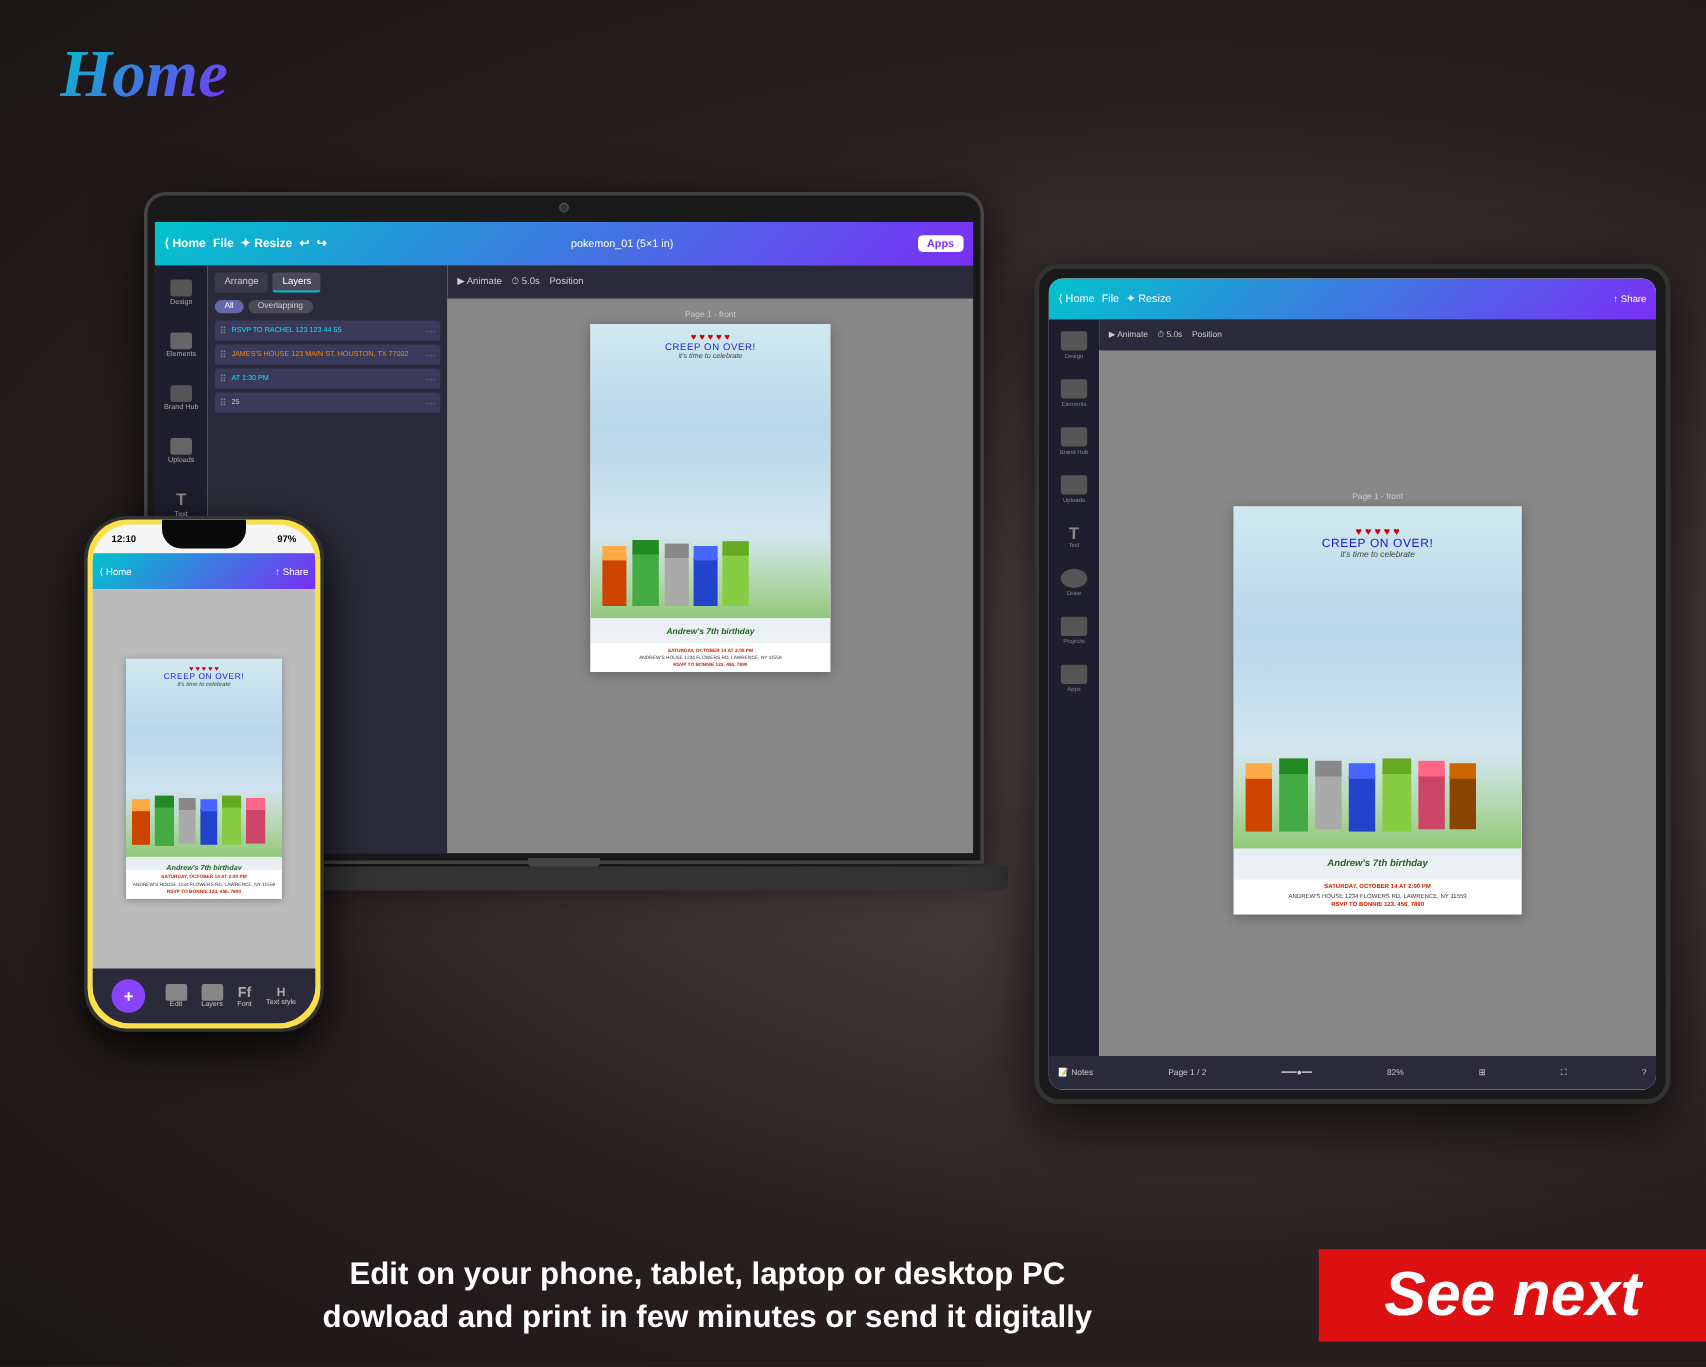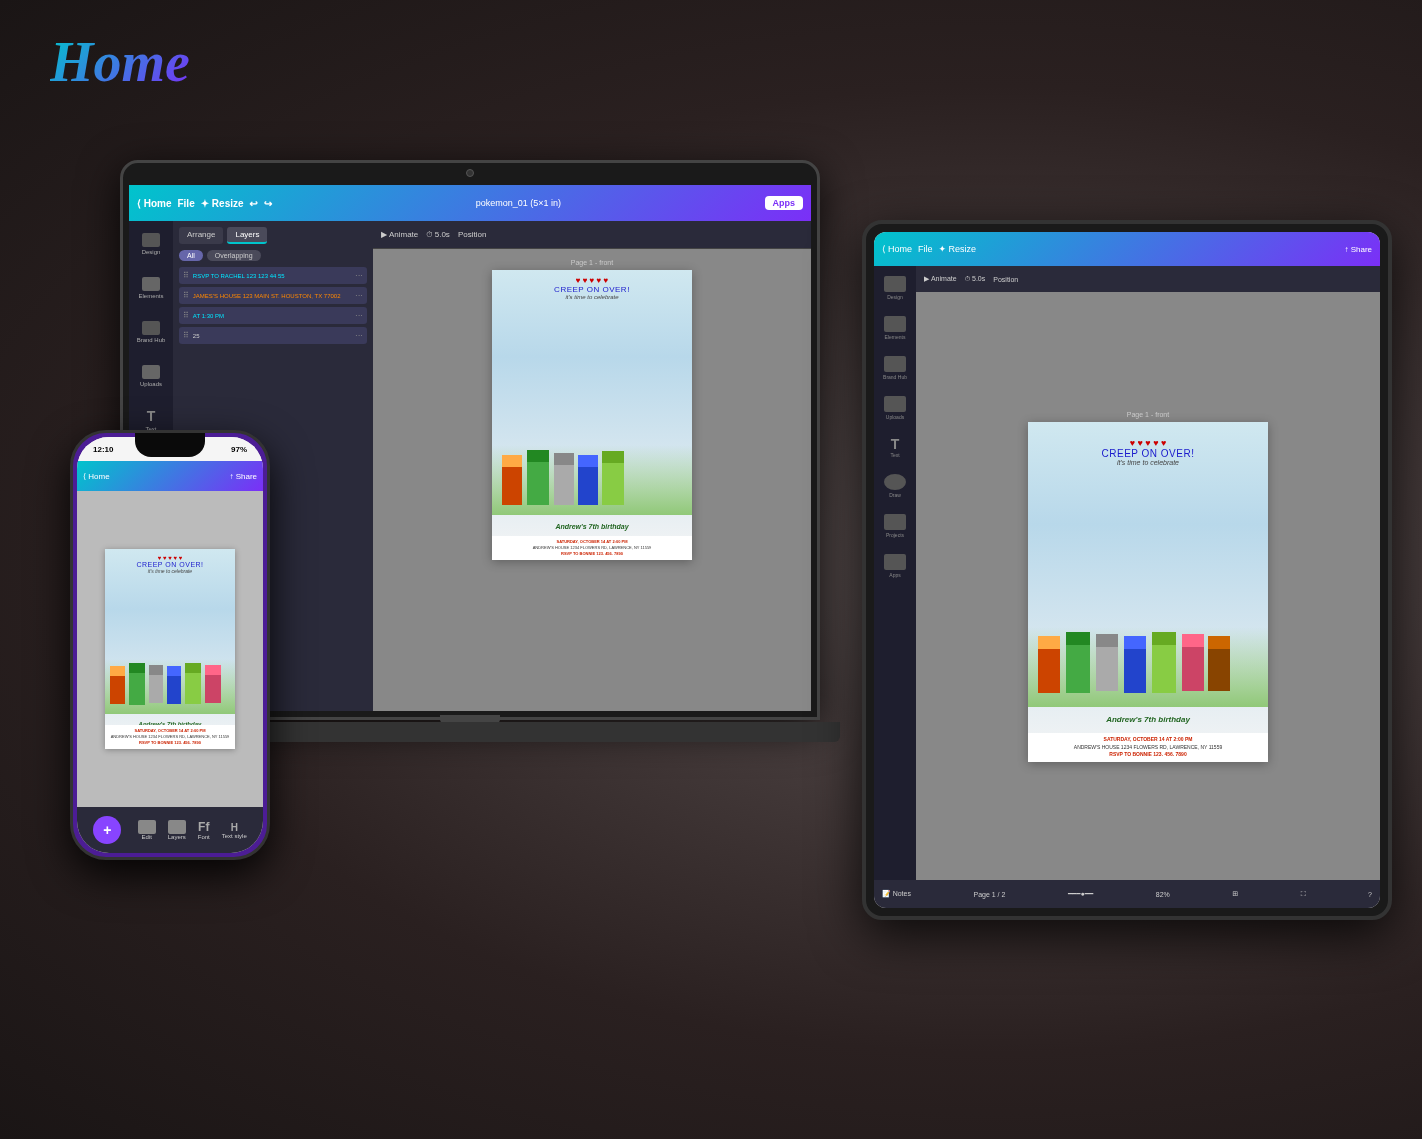--- a/index.html
+++ b/index.html
@@ -416,21 +416,21 @@
       color: #ccc;
     }
 
     
     .phone {
       position: absolute;
       top: 270px;
       left: 70px;
       width: 200px;
       height: 430px;
-      background: #4c1d95;
+      background: #fde047;
       border-radius: 36px;
       border: 3px solid #333;
       overflow: hidden;
       box-shadow: 0 15px 40px rgba(0,0,0,0.9);
       z-index: 8;
     }
 
     .phone-notch {
       position: absolute;
       top: 0;
@@ -953,13 +953,20 @@
           <span>⛶</span>
           <span>?</span>
         </div>
       </div>
     </div>
   </div>
 
 </div>
 
 <div class="bottom-section">
+  <div class="bottom-left-text">
+    <p>Edit on your phone, tablet, laptop or desktop PC</p>
+    <p>dowload and print in few minutes or send it digitally</p>
+  </div>
+  <div class="see-next-btn">
+    <span>See next</span>
+  </div>
 </div>
 
 </body></html>

